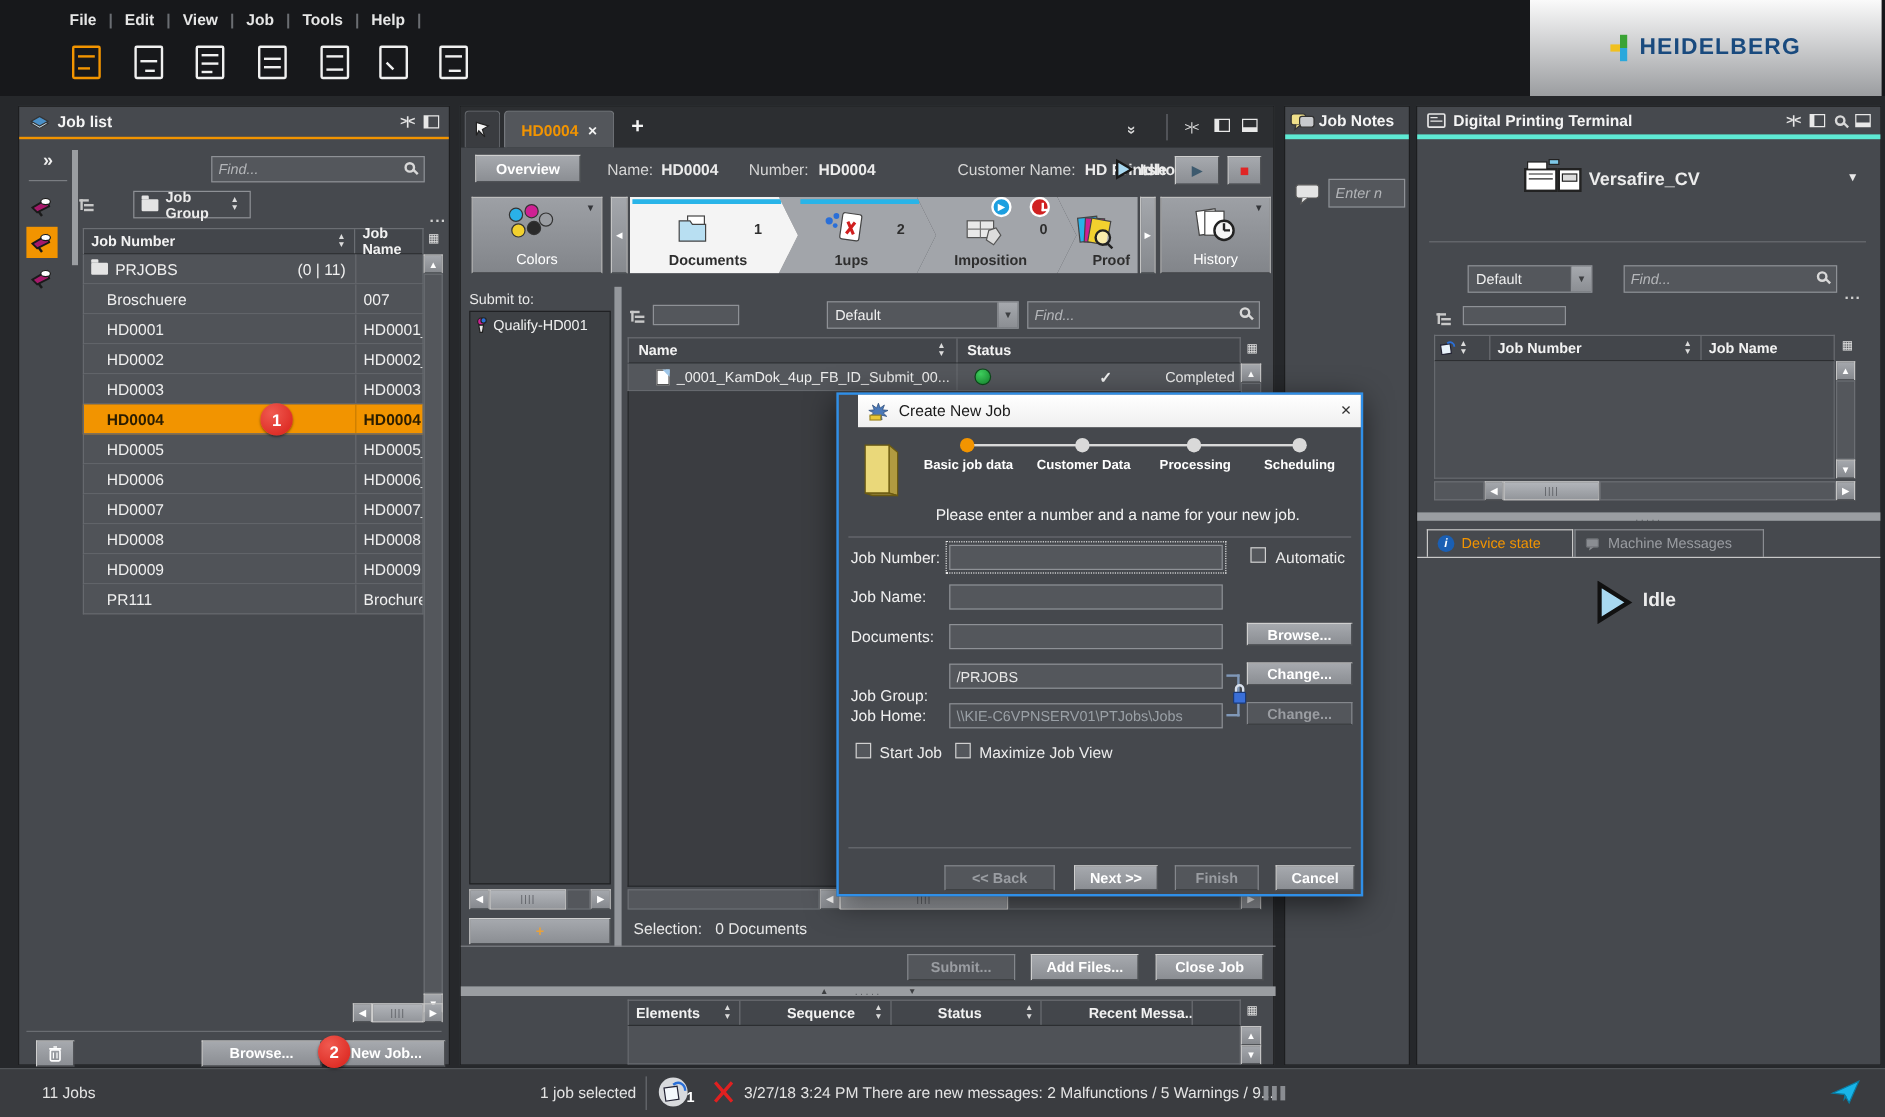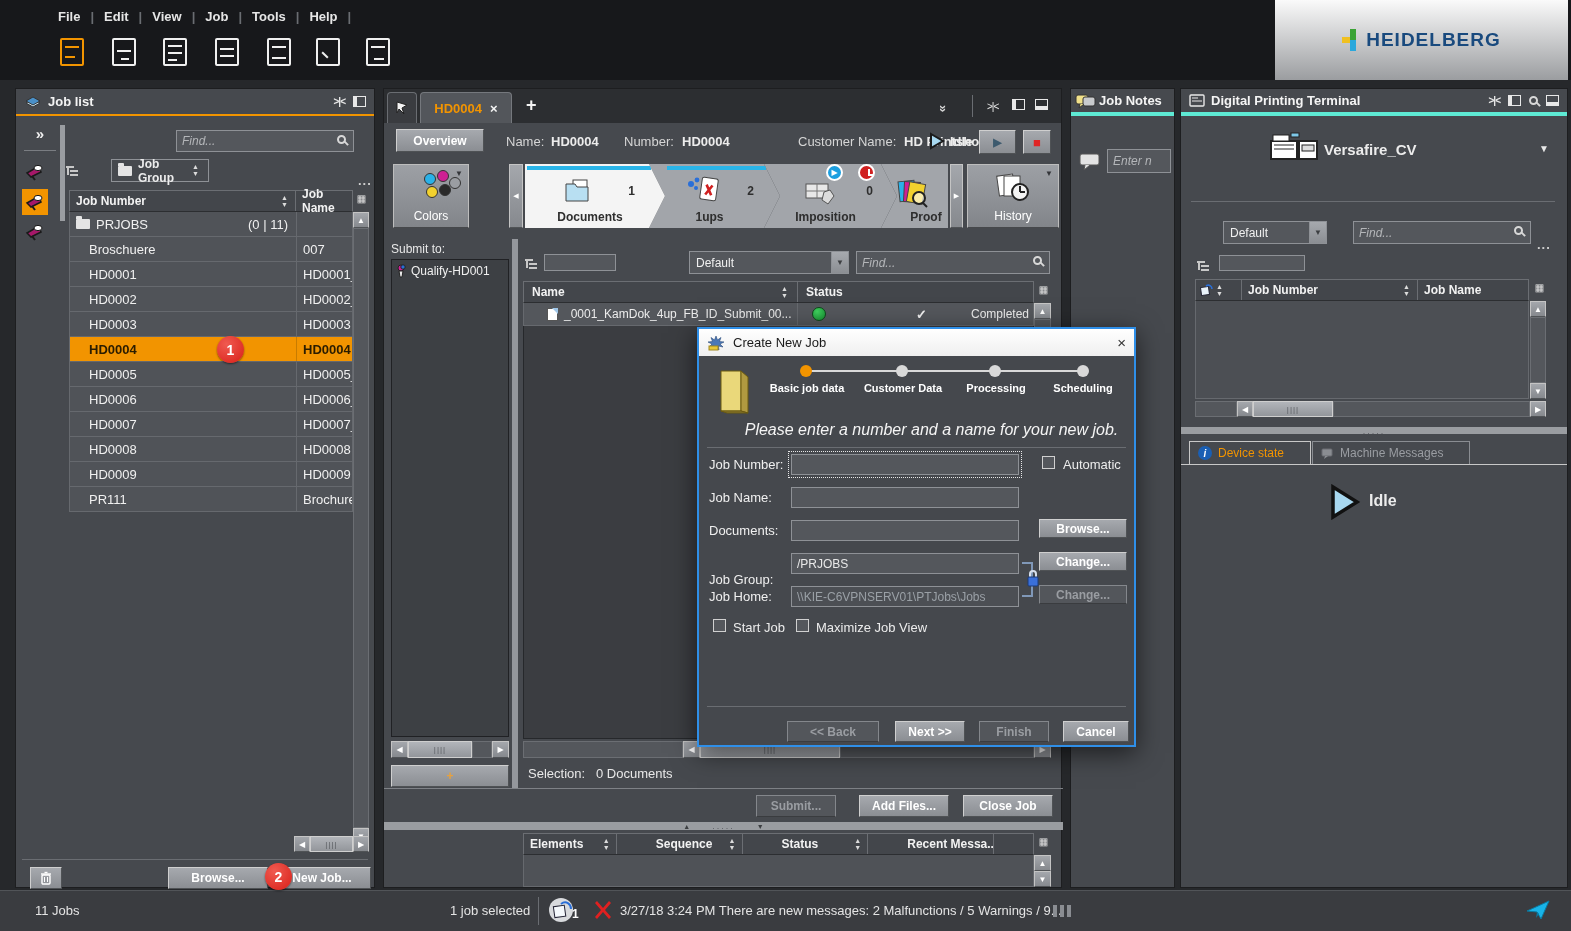--- a/index.html
+++ b/index.html
@@ -83,21 +83,21 @@
   .step .cnt{position:absolute;top:20px;font-size:12px;font-weight:bold;color:#2e2e2e;}
   .step .prog{position:absolute;top:2px;left:2px;right:14px;height:4px;background:#29b4e8;}
   .gbtn{background:linear-gradient(#9da0a5,#82858a);border:1px solid #bdbdbd;border-bottom-color:#46484b;position:absolute;cursor:pointer;}
   .gbtn .blbl{position:absolute;bottom:4px;left:0;right:0;text-align:center;color:#fff;font-size:12px;}
   .gbtn .cor{position:absolute;top:4px;right:5px;color:#34363a;font-size:8px;}
   .gbtn .cor::before{content:"▼";}
   .cdot{position:absolute;width:12px;height:12px;border-radius:50%;border:1px solid #333;}
 
   
   #dialog{position:absolute;left:697px;top:327px;width:439px;height:420px;background:#45484d;border:2px solid #2f8fe8;box-shadow:0 6px 24px rgba(0,0,0,.6);z-index:50;}
-  #dlg-title{position:absolute;left:0;top:0;right:0;height:27px;background:linear-gradient(#ffffff,#efefef);display:flex;align-items:center;gap:8px;padding:0 8px;color:#1a1a1a;font-size:13px;}
+  #dlg-title{position:absolute;left:16px;top:0;right:0;height:27px;background:linear-gradient(#ffffff,#efefef);display:flex;align-items:center;gap:8px;padding:0 8px;color:#1a1a1a;font-size:13px;}
   .wiz-dot{position:absolute;top:36px;width:12px;height:12px;border-radius:50%;background:#d9d9d9;}
   .wiz-dot.on{background:#f29400;}
   .wiz-lbl{position:absolute;top:53px;transform:translateX(-50%);font-size:11px;font-weight:bold;color:#fff;white-space:nowrap;}
   .frow-lbl{position:absolute;left:10px;width:80px;color:#f0f0f0;font-size:13px;}
   .dlg-input{position:absolute;left:92px;width:228px;height:21px;}
   .dlg-input.dim{color:#9aa0a6;background:#4c4f54;}
   .dlg-btn{position:absolute;left:340px;width:88px;height:19px;}
 
   
   #statusbar{position:absolute;left:0;top:890px;width:1571px;height:41px;background:#3a3c40;border-top:1px solid #515458;display:block;color:#e4e4e4;font-size:13px;}
@@ -359,21 +359,21 @@
         <path d="M2 2 L14 9 L2 16 Z" fill="#a8d8f0" stroke="#1a1a1a" stroke-width="2"></path>
       </svg>
     <span style="position:absolute;left:566px;top:45px;font-weight:bold;">Idle</span>
     <div class="btn" style="position:absolute;left:595px;top:41px;width:37px;height:24px;">
         <span style="color:#3d5a6e;font-size:11px;">▶</span>
       </div>
     <div class="btn" style="position:absolute;left:639px;top:41px;width:28px;height:24px;">
         <span style="color:#e02525;font-size:13px;">■</span>
       </div>
 
-    <div class="gbtn" style="left:9px;top:75px;width:76px;height:64px;">
+    <div class="gbtn" style="left:9px;top:75px;width:109px;height:64px;">
       <span class="cor"></span>
       <span>
         <i class="cdot" style="left:30px;top:8px;background:#2ab1e8;"></i>
         <i class="cdot" style="left:43px;top:5px;background:#cf2093;"></i>
         <i class="cdot" style="left:55px;top:12px;background:#9a9da2;"></i>
         <i class="cdot" style="left:32px;top:21px;background:#f2d12e;"></i>
         <i class="cdot" style="left:45px;top:19px;background:#2a2a2a;"></i>
       </span>
       <span class="blbl">Colors</span>
     </div>
@@ -517,21 +517,21 @@
       <span class="sbtn left" style="width:17px;"></span>
       <span class="thumb h" style="position:relative;width:140px;"></span>
       <span class="track" style="flex:1;"></span>
       <span class="sbtn right" style="width:17px;"></span>
     </div>
 
     <span style="position:absolute;left:144px;top:677px;color:#e8e8e8;">Selection:</span>
     <span style="position:absolute;left:212px;top:677px;color:#e8e8e8;">0 Documents</span>
     <div style="position:absolute;left:0;top:699px;width:679px;height:1px;background:#7e8186;"></div>
 
-    <div class="btn dis" style="position:absolute;left:372px;top:706px;width:80px;height:22px;">Submit...</div>
+    <div class="btn dis" style="position:absolute;left:372px;top:706px;width:90px;height:22px;">Submit...</div>
     <div class="btn" style="position:absolute;left:475px;top:706px;width:90px;height:22px;">Add Files...</div>
     <div class="btn" style="position:absolute;left:579px;top:706px;width:90px;height:22px;">Close Job</div>
 
     <div style="position:absolute;left:0;top:733px;width:679px;height:8px;background:#9a9da1;display:flex;align-items:center;justify-content:center;gap:22px;">
       <span style="font-size:7px;color:#3c3e41;">▲</span>
       <span style="letter-spacing:2px;color:#5c5f63;font-size:9px;">.....</span>
       <span style="font-size:7px;color:#3c3e41;">▼</span>
     </div>
 
     <div class="thdr" style="position:absolute;left:139px;top:744px;width:511px;height:22px;gap:33px;">
@@ -689,21 +689,21 @@
     <span class="wiz-lbl" style="left:108px;">Basic job data</span>
     <span class="wiz-lbl" style="left:204px;">Customer Data</span>
     <span class="wiz-lbl" style="left:297px;">Processing</span>
     <span class="wiz-lbl" style="left:384px;">Scheduling</span>
 
     <svg style="position:absolute;left:16px;top:38px;" width="38" height="48" viewBox="0 0 38 48">
       <path d="M6 4 L26 4 L26 44 L6 44 Z" fill="#ead87a" stroke="#6b5a10"></path>
       <path d="M26 4 L33 10 L33 46 L26 44 Z" fill="#b09a40" stroke="#6b5a10"></path>
       <path d="M6 44 L26 44 L33 46 L12 46 Z" fill="#8a7830" stroke="#6b5a10"></path>
     </svg>
-    <div style="position:absolute;left:40px;top:92px;right:10px;text-align:center;font-size:16px;color:#f4f4f4;font-style:italic;">Please enter a number and a name for your new job.</div>
+    <div style="position:absolute;left:40px;top:92px;right:10px;text-align:center;font-size:13px;color:#f4f4f4;">Please enter a number and a name for your new job.</div>
     <div style="position:absolute;left:8px;top:118px;right:8px;height:1px;background:#6a6d72;"></div>
 
     <span class="frow-lbl" style="top:128px;">Job Number:</span>
     <input class="input dlg-input" style="top: 125px; outline: rgb(232, 232, 232) dotted 1px; outline-offset: 2px;">
     <span class="cb" style="position:absolute;left:343px;top:127px;"></span>
     <span style="position:absolute;left:364px;top:128px;font-size:13px;">Automatic</span>
 
     <span class="frow-lbl" style="top:161px;">Job Name:</span>
     <input class="input dlg-input" style="top: 158px;">
 

